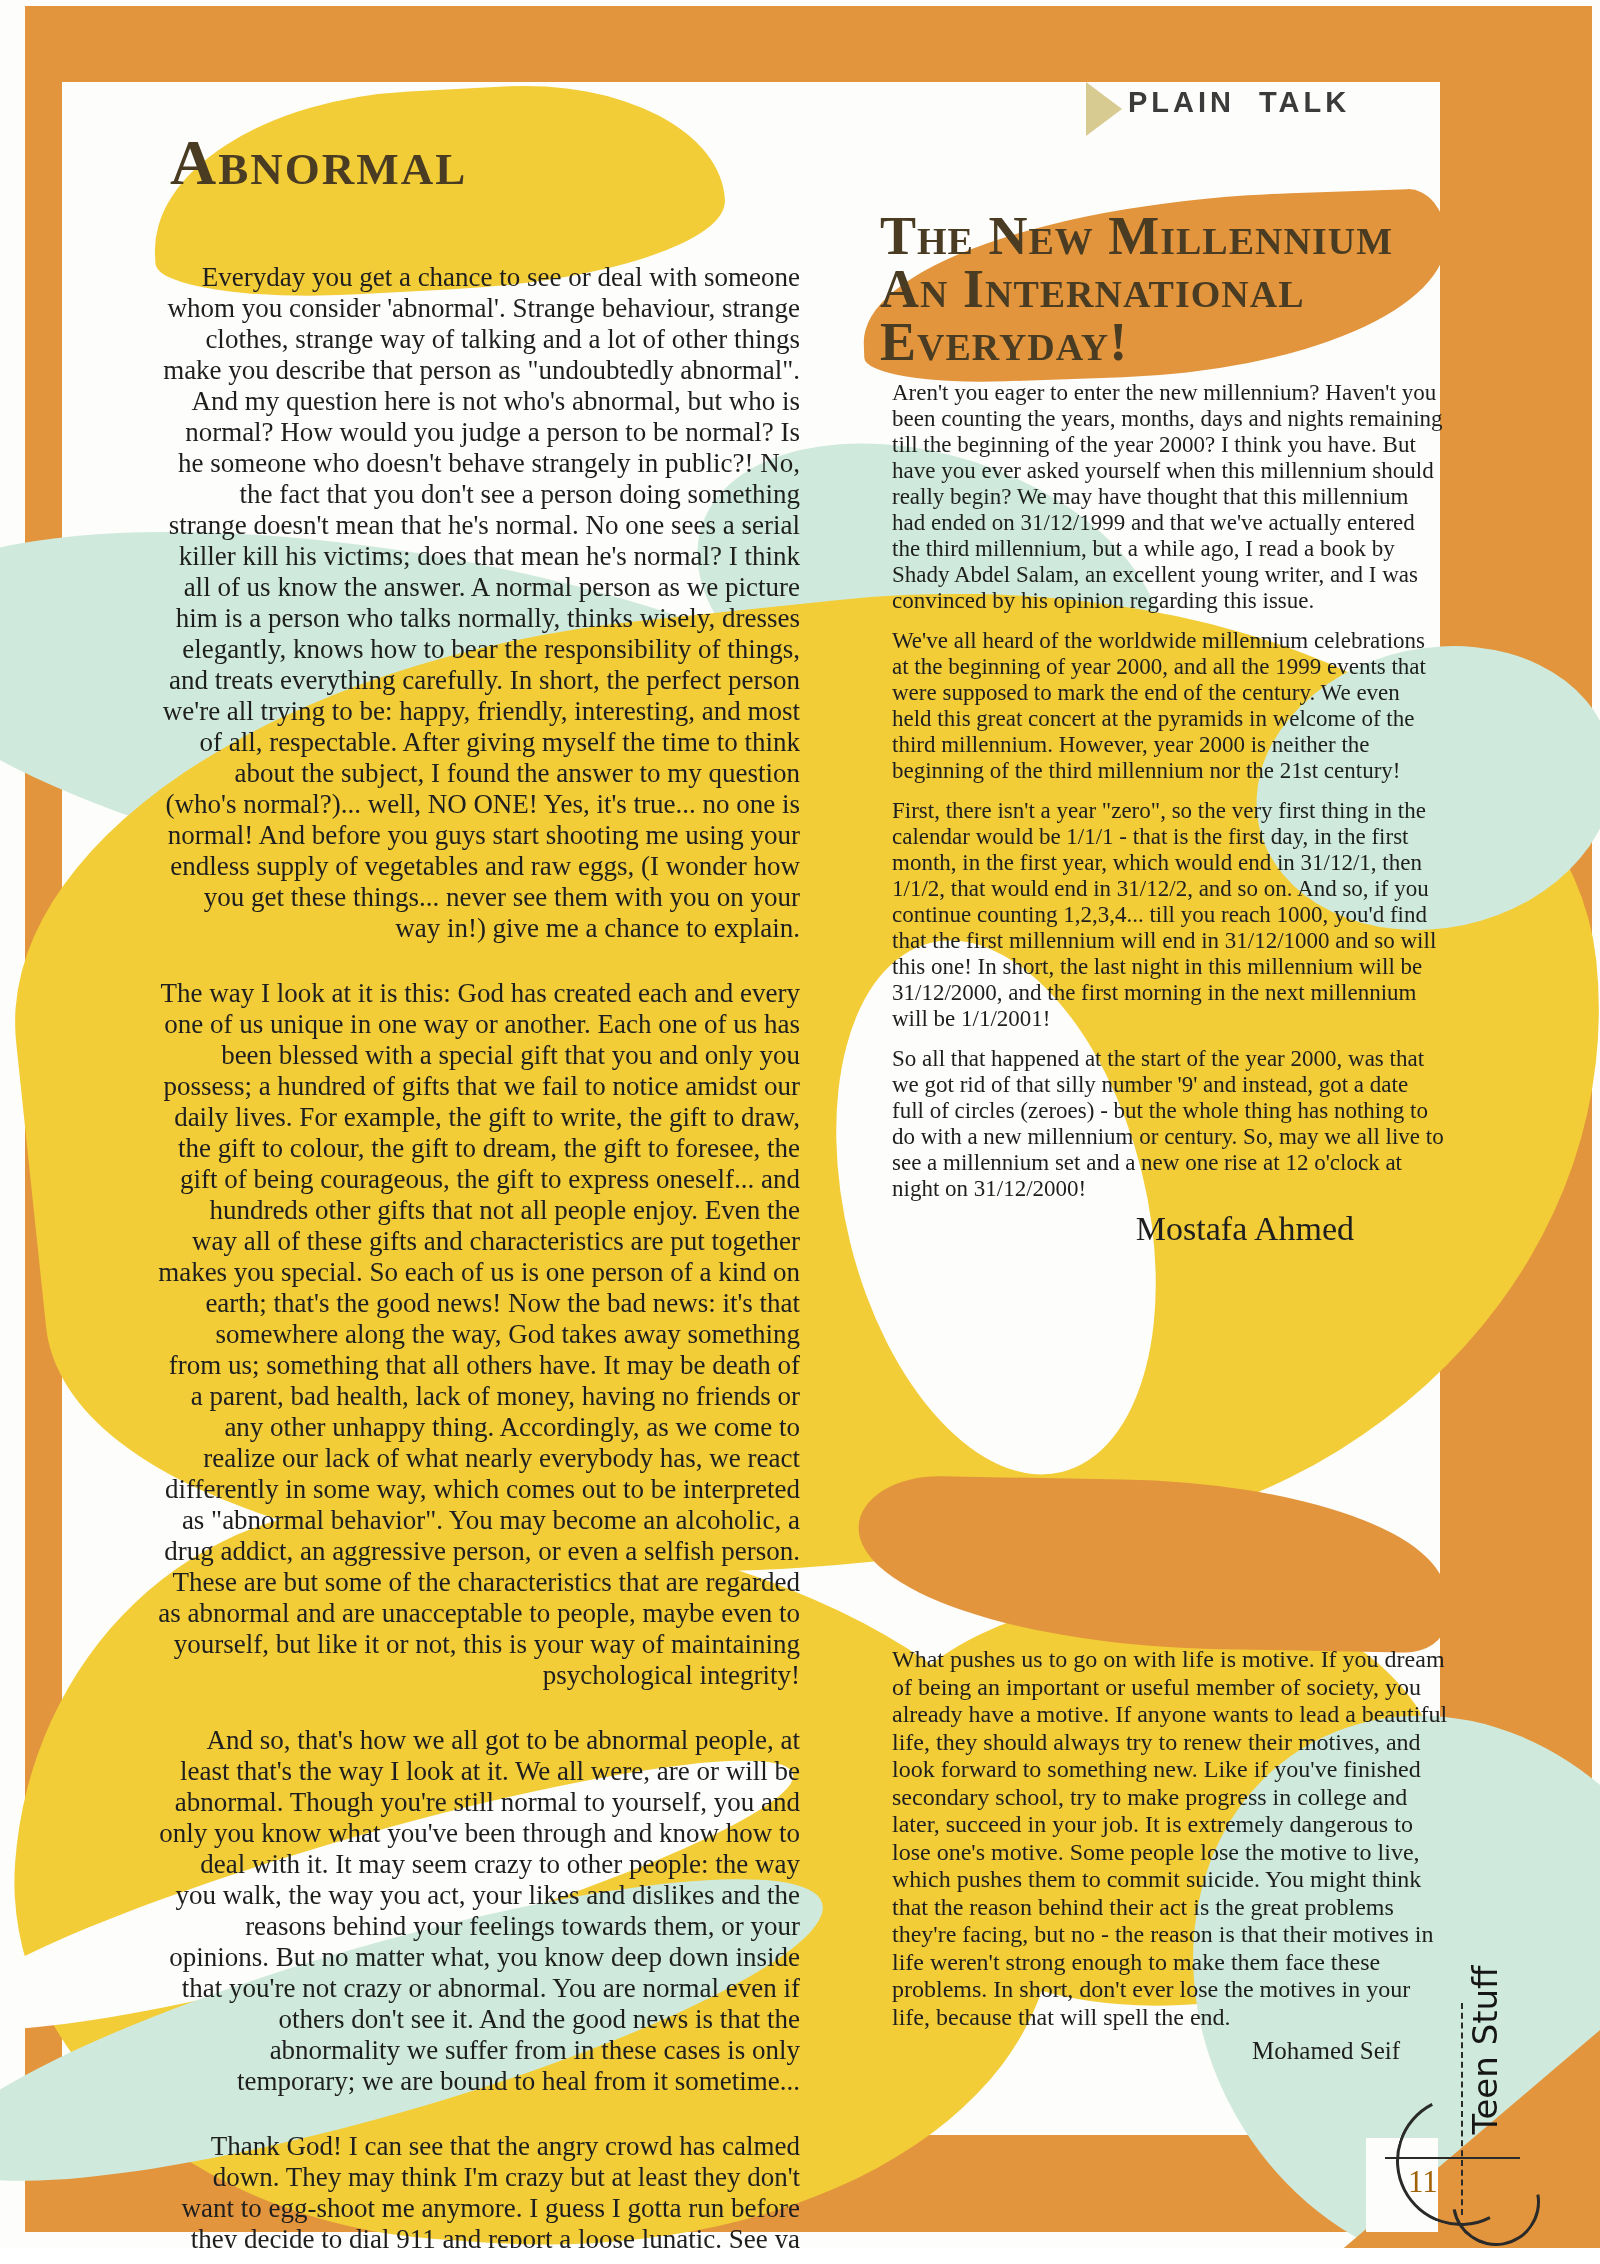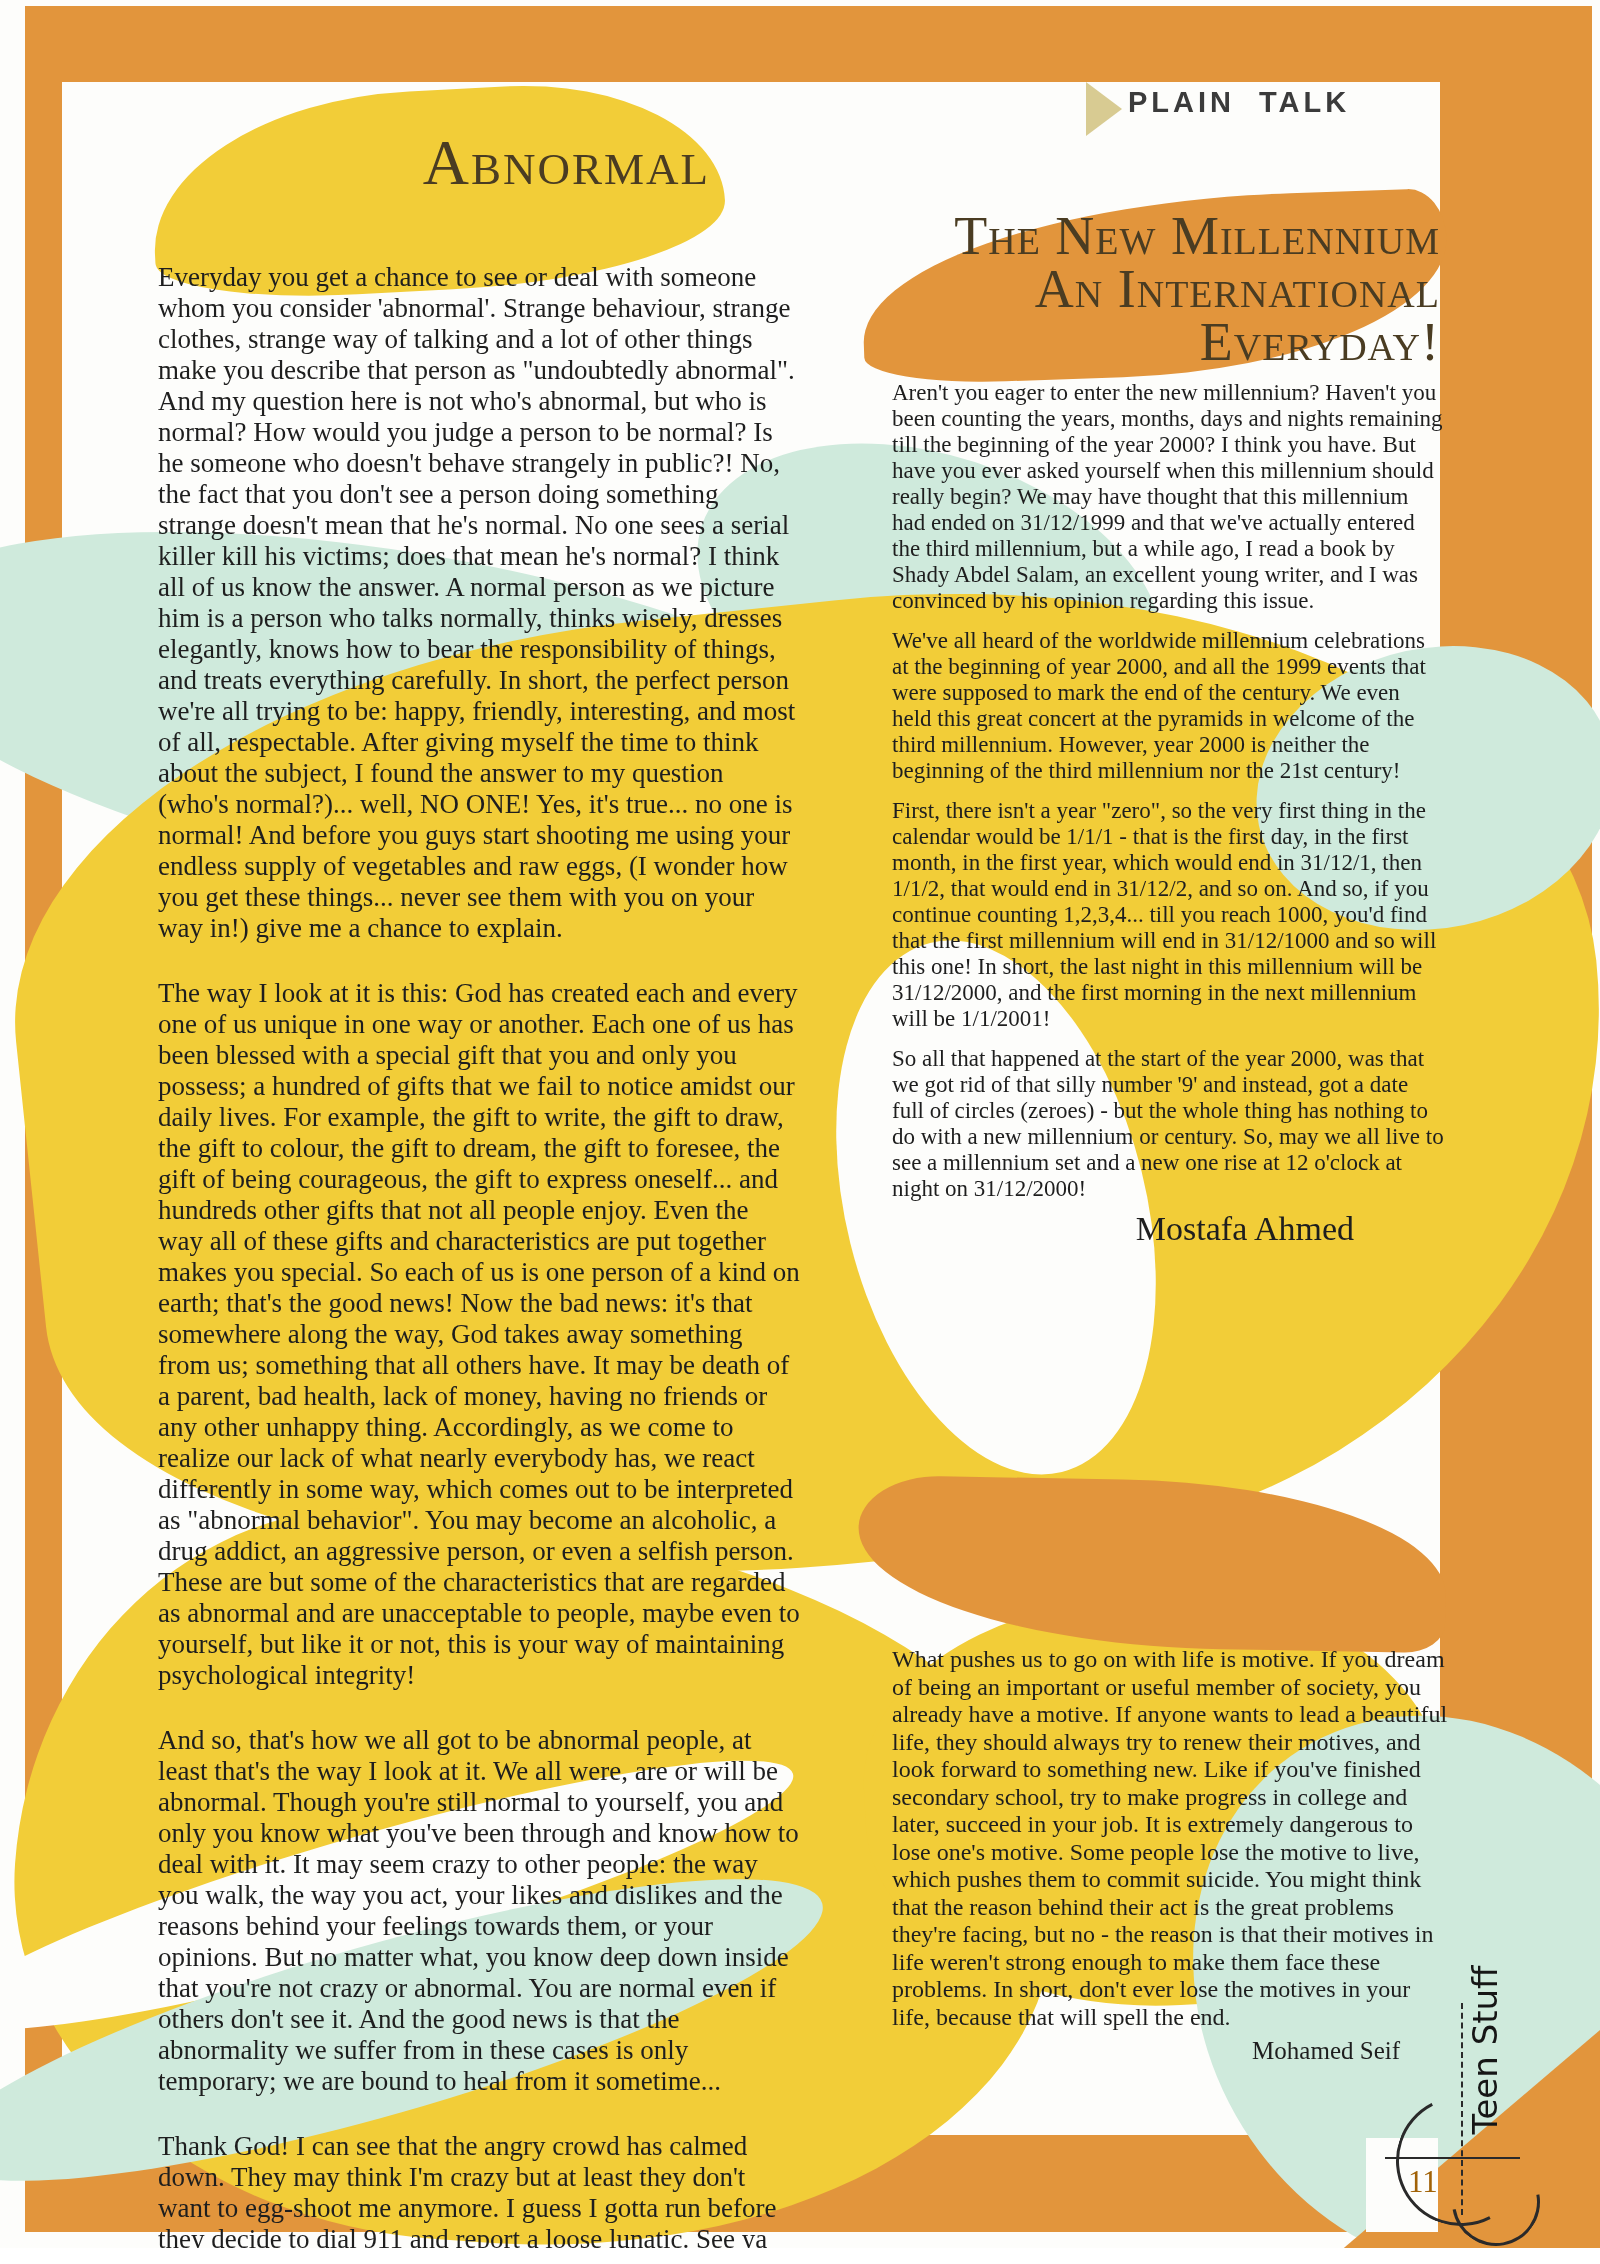--- a/index.html
+++ b/index.html
@@ -38,29 +38,29 @@
          border-radius:92% 8% 70% 30% / 95% 35% 90% 20%;}
   .swoosh-motive{left:858px;top:1480px;width:588px;height:168px;transform:rotate(1deg);
          border-radius:20% 80% 10% 90% / 45% 95% 25% 100%;}
   
   .plain-talk{left:1128px;top:86px;font-family:"Liberation Sans",sans-serif;font-weight:bold;
          font-size:29px;letter-spacing:4px;word-spacing:12px;color:#3b3b3b;}
   .pt-triangle{left:1086px;top:82px;width:0;height:0;
          border-top:27px solid transparent;border-bottom:27px solid transparent;
          border-left:36px solid #D8CB92;}
   
-  .title{font-weight:normal;color:#4a3c22;text-align:right;font-variant:small-caps;}
+  .title{font-weight:bold;color:#4a3c22;text-align:left;font-variant:small-caps;}
   .title-abnormal{left:170px;top:126px;width:540px;font-size:64px;letter-spacing:2px;}
   .title-millennium{left:880px;top:210px;width:560px;font-size:54px;line-height:53px;letter-spacing:1px;}
   .title-motive{left:905px;top:1552px;width:520px;font-size:56px;letter-spacing:2px;}
   
   .col{position:absolute;}
   .col p{margin:0;}
   .col-left{left:158px;top:262px;width:642px;font-size:27px;line-height:31px;}
-  .col-left p{margin-bottom:34px;}
+  .col-left p{margin-bottom:34px;text-align:right;}
   .col-right{left:892px;top:380px;width:552px;font-size:23px;line-height:26px;}
   .col-right p{margin-bottom:14px;}
   .col-motive{left:892px;top:1646px;width:556px;font-size:24px;line-height:27.5px;}
   .sig{text-align:right;font-size:34px;}
   .sig-mill{padding-right:90px;margin-top:4px;}
   .sig-motive{padding-right:48px;margin-top:6px;font-size:25px;}
   
   .teen-stuff{left:1355px;top:2030px;width:260px;text-align:center;transform:rotate(-90deg);
          font-family:"DejaVu Sans",sans-serif;font-size:34px;color:#161616;}
   .reg-hline{left:1385px;top:2157px;width:135px;height:2px;background:#2a2a2a;}

